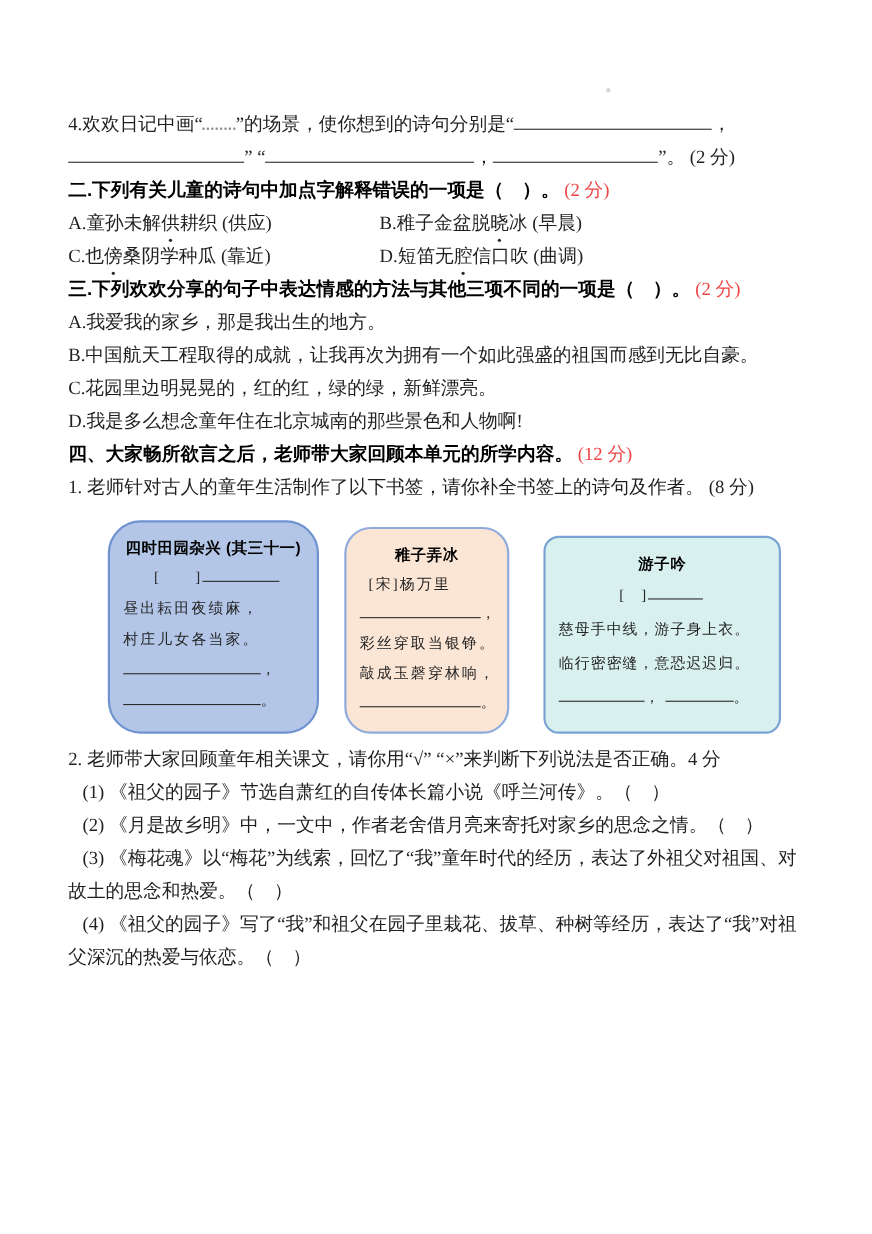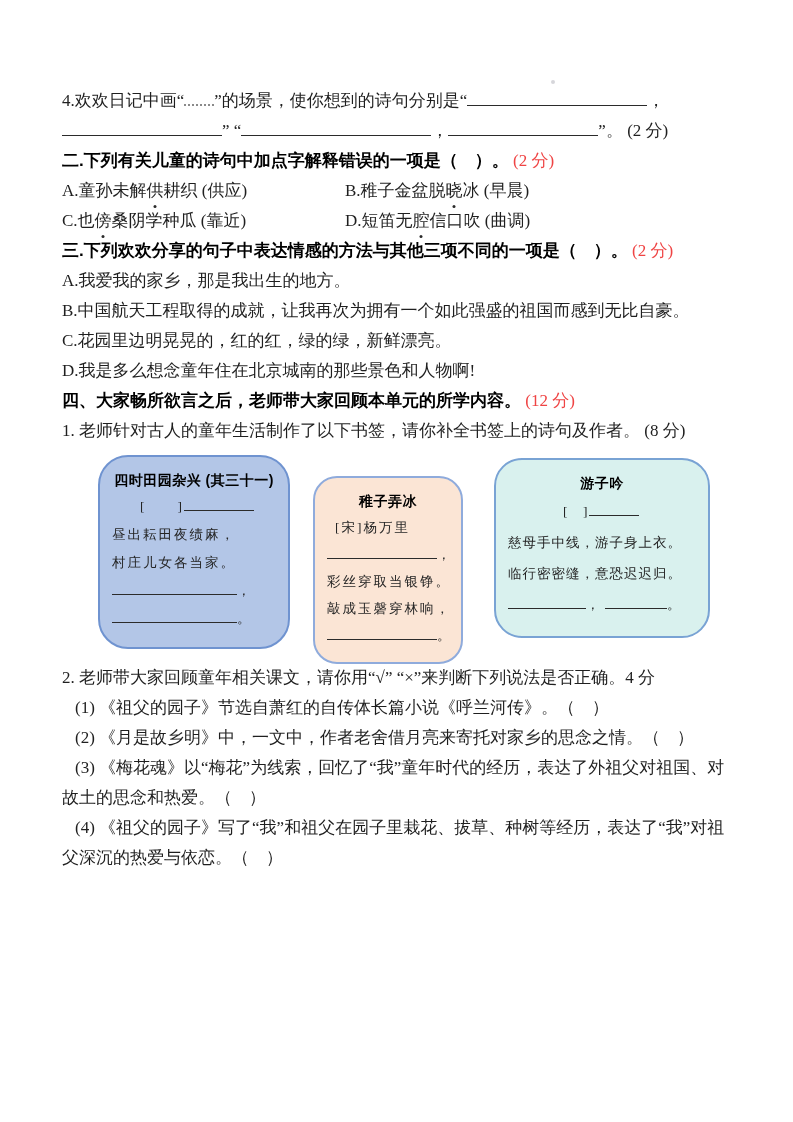--- a/index.html
+++ b/index.html
@@ -2,21 +2,21 @@
 <html style="--card1-bg: #b3c6e7; --card1-border: #6f93d0; --card2-bg: #fbe5d5; --card2-border: #8fabdc; --card3-bg: #d9f1ee; --card3-border: #79a3d4;"><head>
 <meta charset="utf-8">
 <style>
   html,body { margin:0; padding:0; background:#ffffff; }
   .page {
     position:relative; width:793px; height:1122px; background:#fff;
     overflow:hidden; color:#1f1f1f;
     font-family:"Liberation Serif","DejaVu Serif",serif;
     font-size:17px;
   }
-  .content { position:absolute; left:62px; top:86px; width:674px; }
+  .content { position:absolute; left:62px; top:98px; width:674px; }
   p { margin:0; line-height:30px; }
   .bold {
     font-family:"Liberation Sans","DejaVu Sans",sans-serif;
     font-weight:bold; color:#000;
   }
   .score { font-weight:normal; font-family:"Liberation Serif","DejaVu Serif",serif; color:#ef4444; }
   .blank {
     display:inline-block; border-bottom:1.4px solid #2b2b2b;
     height:15px; vertical-align:baseline;
   }
@@ -26,25 +26,25 @@
     border-bottom:2px dotted #8a8a8a;
   }
   .emph { position:relative; display:inline-block; }
   .emph::after {
     content:""; position:absolute; left:50%; bottom:-2px;
     transform:translateX(-50%); width:3px; height:3px;
     border-radius:50%; background:#2b2b2b;
   }
   .opt-col { display:inline-block; width:283px; }
   
-  .cards { display:flex; align-items:flex-start; margin:9px 0 8px 36px; height:200px; }
+  .cards { display:flex; align-items:flex-end; margin:9px 0 8px 36px; height:200px; }
   .card { box-sizing:border-box; border:2px solid; padding:10px 12px 8px 12px; }
   .card-1 { width:192px; height:194px; border-radius:30px; background:var(--card1-bg); border-color:var(--card1-border); }
   .card-2 { width:150px; height:188px; border-radius:24px; margin-left:23px; margin-top:21px; background:var(--card2-bg); border-color:var(--card2-border); }
-  .card-3 { width:216px; height:180px; border-radius:28px; margin-left:31px; margin-top:3px; background:var(--card3-bg); border-color:var(--card3-border); }
+  .card-3 { width:216px; height:180px; border-radius:14px; margin-left:31px; margin-top:3px; background:var(--card3-bg); border-color:var(--card3-border); }
   .card-title {
     text-align:center; font-weight:bold; color:#000;
     font-family:"Liberation Sans","DejaVu Sans",sans-serif;
     font-size:14px; line-height:26px; letter-spacing:0.5px; white-space:nowrap;
   }
   .card-line { font-size:13.5px; line-height:28px; letter-spacing:2px; color:#242424; white-space:nowrap; }
   .card-3 .card-line { letter-spacing:1px; line-height:31px; }
   .card-2 .card-line { line-height:27px; }
   .cblank { display:inline-block; border-bottom:1.2px solid #2b2b2b; height:13px; vertical-align:baseline; }
   .cw50{width:50px}.cw70{width:70px}.cw110{width:110px}.cw125{width:125px}.cw78{width:78px}.cw62{width:62px}

